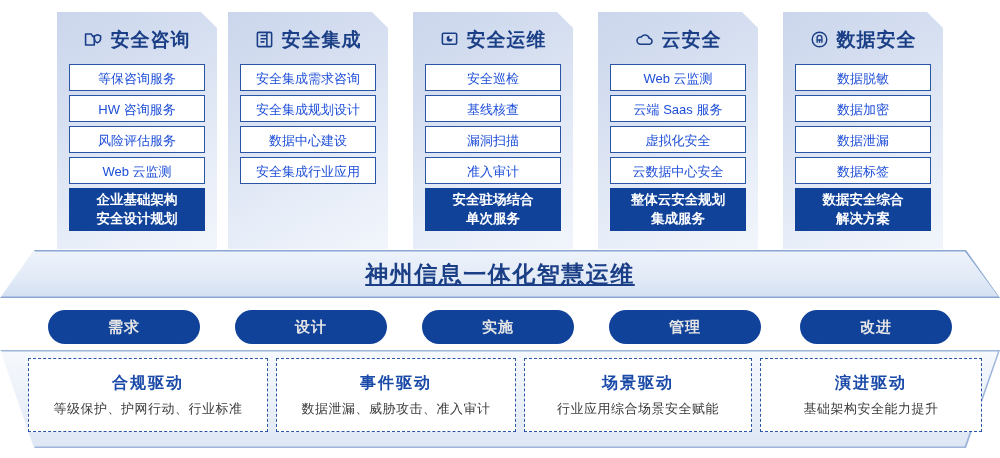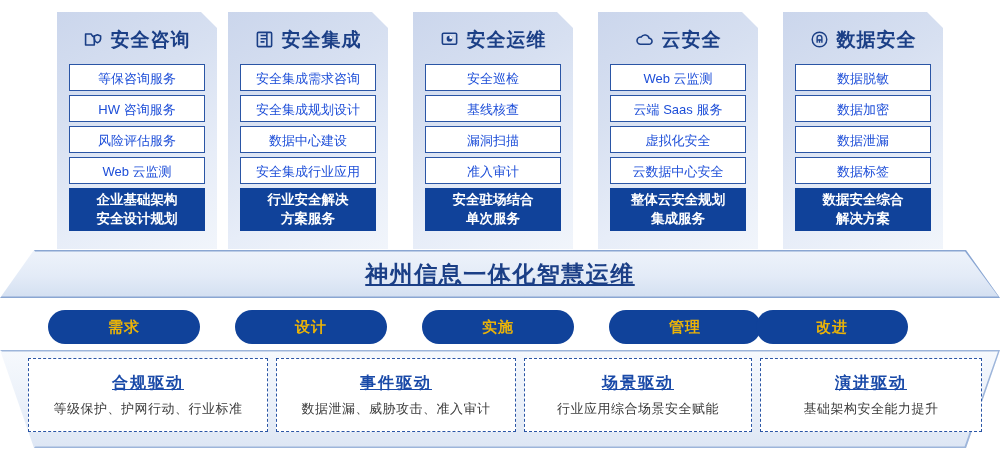--- a/index.html
+++ b/index.html
@@ -69,49 +69,49 @@
   }
   .banner .txt{
     position:absolute;inset:0;display:flex;align-items:center;justify-content:center;
     font-size:23px;font-weight:bold;color:#1b3f86;letter-spacing:1.5px;text-decoration:underline;
   }
 
   
   .pills{position:absolute;left:0;top:310px;width:1000px;height:34px;}
   .pill{
     position:absolute;top:0;width:152px;height:34px;border-radius:17px;
-    background:#10429a;color:#eab308;font-size:15px;font-weight:bold;
+    background:#10429a;color:#e5e5e5;font-size:15px;font-weight:bold;
     display:flex;align-items:center;justify-content:center;letter-spacing:1px;
   }
   .pill.p0{left:48px;}
   .pill.p1{left:235px;}
   .pill.p2{left:422px;}
   .pill.p3{left:609px;}
-  .pill.p4{left:756px;}
+  .pill.p4{left:800px;}
 
   
   .base{position:absolute;left:0;top:350px;width:1000px;height:98px;}
   .base .shape{
     position:absolute;inset:0;
     background:linear-gradient(180deg,#f6f9fd 0%,#eaf0f9 60%,#dde6f4 100%);
     -webkit-clip-path:polygon(0 0, 1000px 0, 966px 100%, 34px 100%);
     clip-path:polygon(0 0, 1000px 0, 966px 100%, 34px 100%);
   }
   .base .edge{
     position:absolute;inset:0;background:#9db5da;
     -webkit-clip-path:polygon(0 0, 1000px 0, 966px 100%, 34px 100%, 35.4px calc(100% - 1.4px), 964.6px calc(100% - 1.4px), 998px 1.4px, 2px 1.4px);
     clip-path:polygon(0 0, 1000px 0, 966px 100%, 34px 100%, 35.4px calc(100% - 1.4px), 964.6px calc(100% - 1.4px), 998px 1.4px, 2px 1.4px);
   }
   .dbox{
     position:absolute;top:8px;height:74px;
     background:#ffffff;border:1.6px dashed #2a55a5;
     box-sizing:border-box;
     display:flex;flex-direction:column;align-items:center;justify-content:center;
   }
-  .dbox .h{font-size:16px;font-weight:bold;color:#1a4aa8;letter-spacing:2px;margin-bottom:6px;text-decoration:underline;}
+  .dbox .h{font-size:16px;font-weight:bold;color:#1a4aa8;letter-spacing:2px;margin-bottom:6px;}
   .dbox .s{font-size:13px;color:#3a3a3a;letter-spacing:0.5px;}
   .dbox.d0{left:28px;width:240px;}
   .dbox.d1{left:276px;width:240px;}
   .dbox.d2{left:524px;width:228px;}
   .dbox.d3{left:760px;width:222px;}
 </style>
 </head>
 <body>
 
 <div class="stage">
@@ -146,24 +146,20 @@
             <path d="M7 7h8M7 11h8M7 15h5"></path>
             <path d="M15 3v18"></path>
           </svg>
         </span>
         <span class="ttl">安全集成</span>
       </div>
       <div class="item">安全集成需求咨询</div>
       <div class="item">安全集成规划设计</div>
       <div class="item">数据中心建设</div>
       <div class="item">安全集成行业应用</div>
-      <div class="summary">
-        <span>行业安全解决</span>
-        <span>方案服务</span>
-      </div>
     </div>
 
     <div class="col c2">
       <div class="col-head">
         <span class="ico">
           <svg viewBox="0 0 24 24" fill="none" stroke="#1b3f86" stroke-width="2">
             <rect x="3" y="4" width="18" height="14" rx="1.5"></rect>
             <circle cx="12" cy="11" r="3.6" fill="#1b3f86" stroke="none"></circle>
             <path d="M12 11V7.4A3.6 3.6 0 0 1 15.6 11z" fill="#ffffff" stroke="none"></path>
           </svg>

